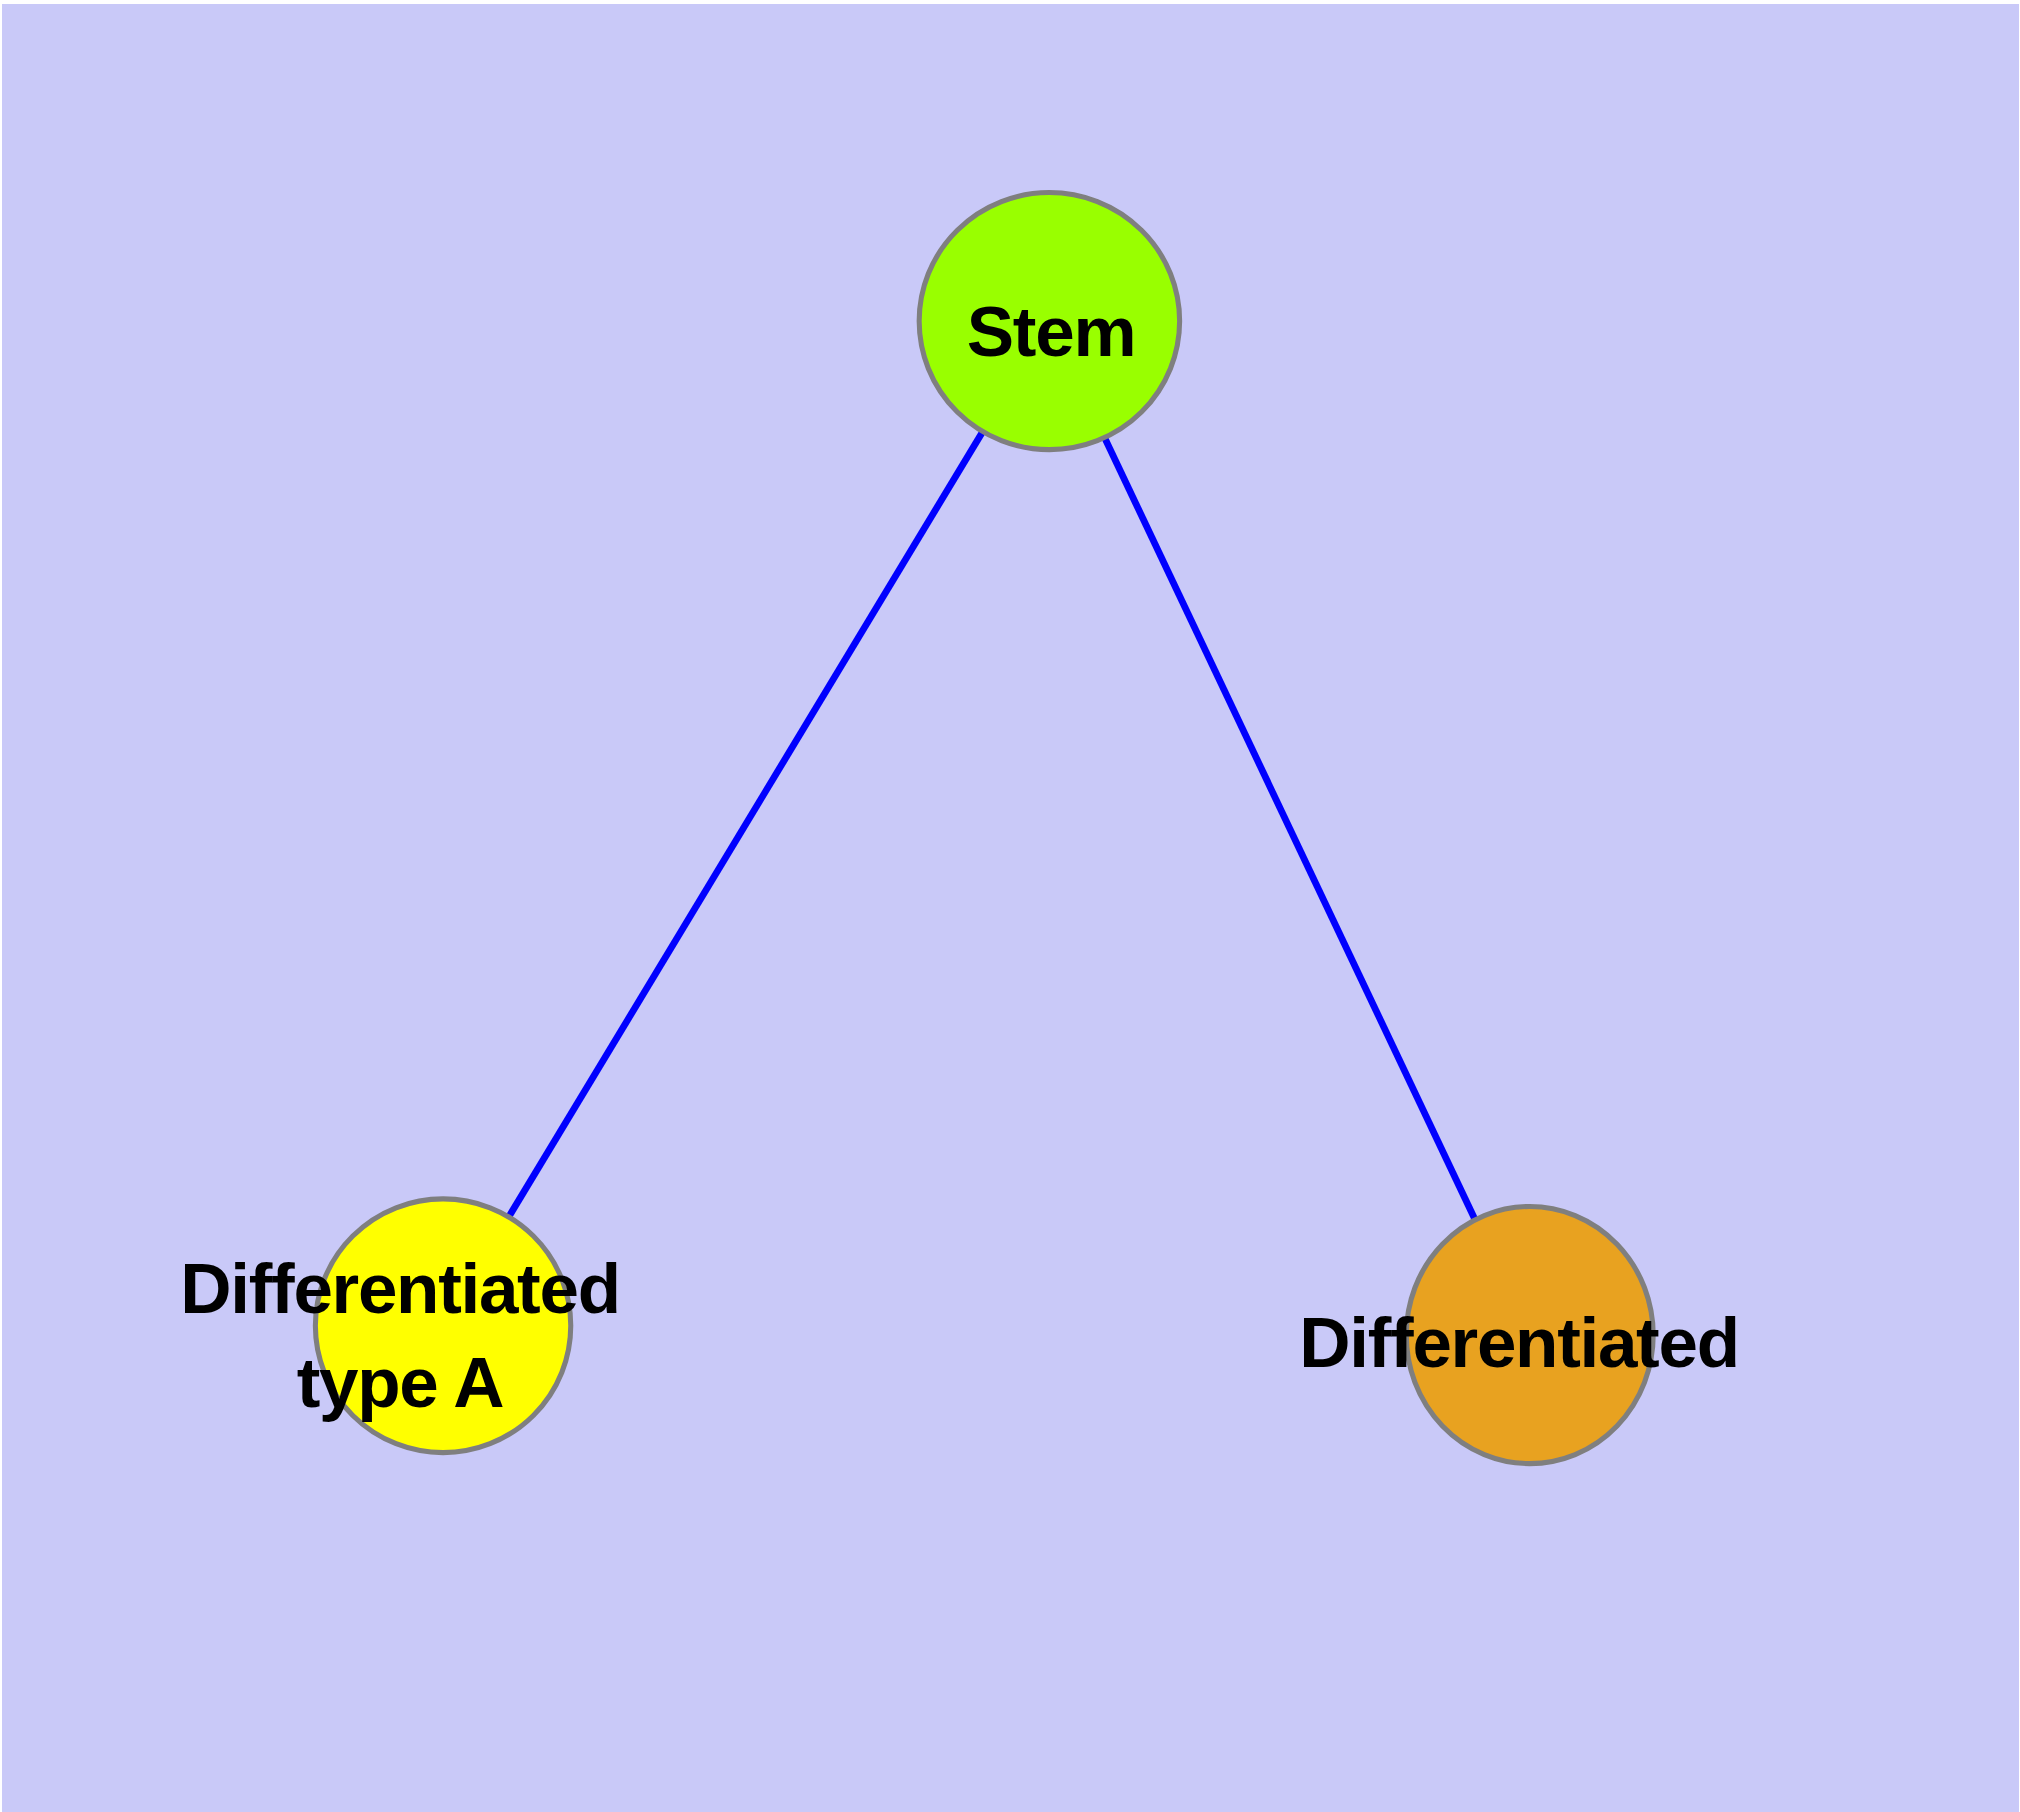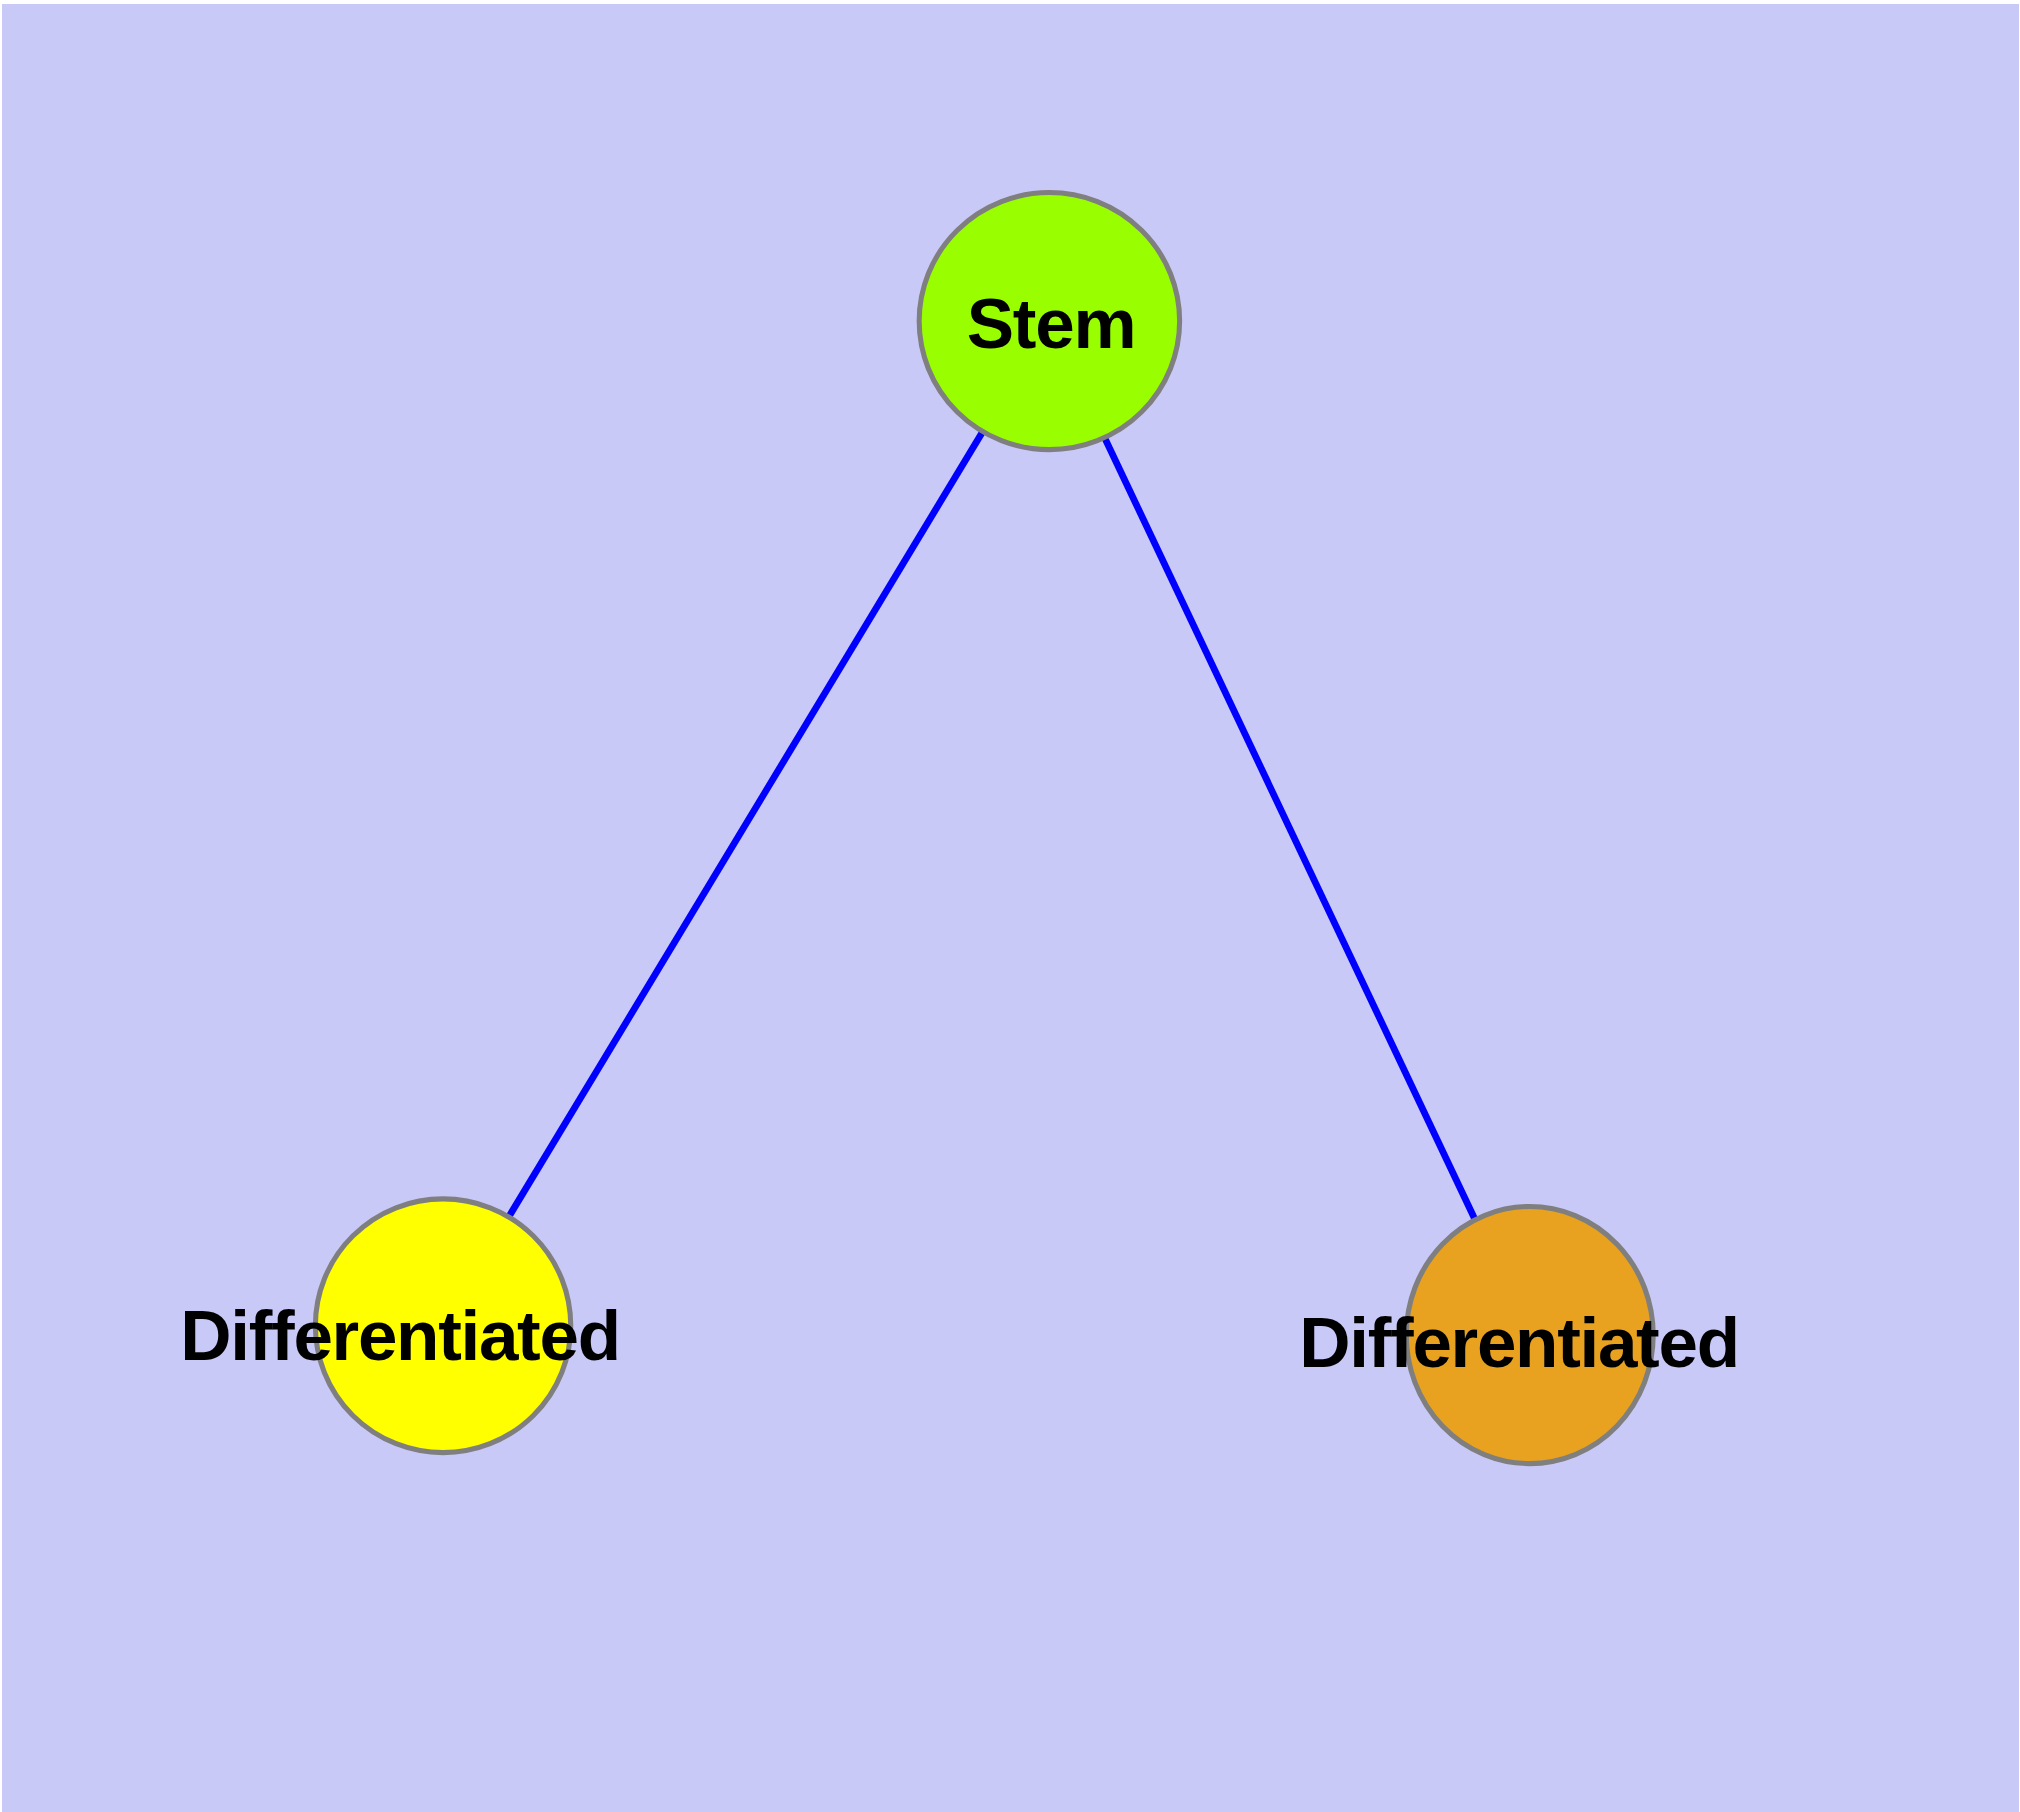--- a/index.html
+++ b/index.html
@@ -67,26 +67,27 @@
 
     <line class="edge" x1="1238" y1="375" x2="1806" y2="1574" stroke="#0000fe"></line>
 
     <ellipse class="node-shape" cx="1238" cy="375" rx="154" ry="152" fill="#99ff00"></ellipse>
 
     <ellipse class="node-shape" cx="521" cy="1563" rx="151" ry="150" fill="#ffff00"></ellipse>
 
     <ellipse class="node-shape" cx="1806" cy="1574" rx="146" ry="152" fill="#e8a220"></ellipse>
   </svg>
 
-  <div class="node-label" style="left:1049px; top:320px;">
+  <div class="node-label" style="left:1049px; top:328px;">
     <span class="line">Stem</span>
   </div>
 
   <div class="node-label" style="left:398px; top:1332px;">
     <span class="line">Differentiated</span>
+    <span class="line">type A</span>
   </div>
 
   <div class="node-label" style="left:1517px; top:1339px;">
     <span class="line">Differentiated</span>
   </div>
 
 </div>
 
 
 </body></html>

